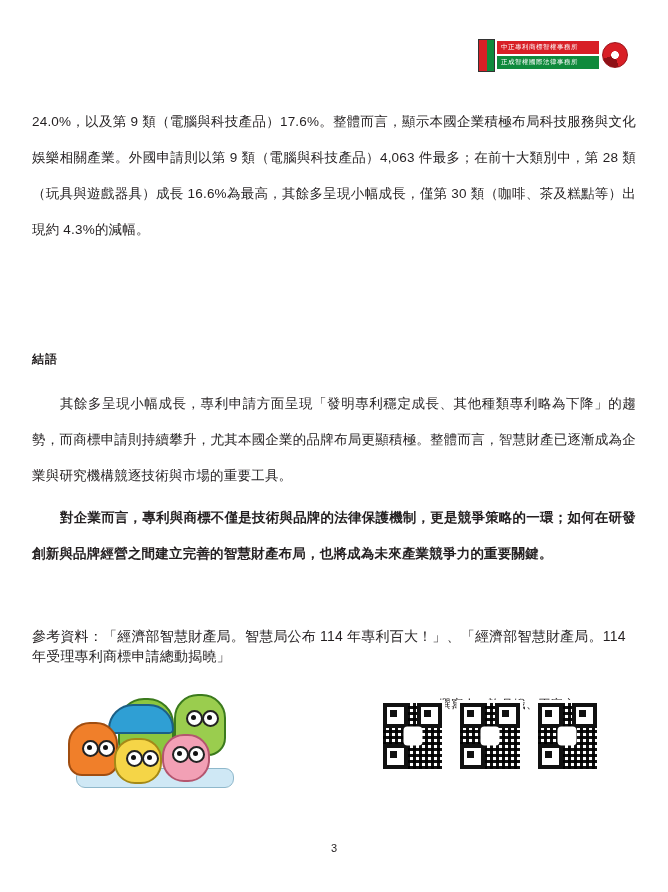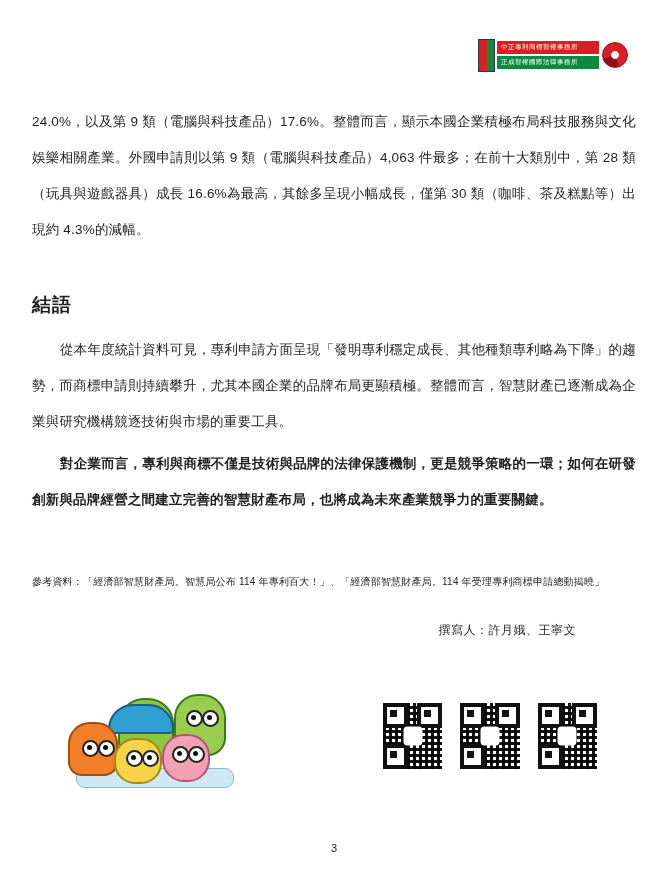--- a/index.html
+++ b/index.html
@@ -86,32 +86,32 @@
   p.body {
     margin: 0 0 0 0;
     font-size: 13.5px;
     line-height: 36px;
     text-align: justify;
     letter-spacing: 0.2px;
   }
   .indent { text-indent: 28px; }
 
   h2.section-title {
-    margin: 44px 0 14px 0;
-    font-size: 19px;
+    margin: 98px 0 14px 0;
+    font-size: 12px;
     font-weight: bold;
     line-height: 26px;
     letter-spacing: 1px;
   }
 
   .para-block p.body + p.body { margin-top: 6px; font-weight: bold; }
 
   .ref {
     margin-top: 54px;
-    font-size: 10px;
+    font-size: 14px;
     line-height: 20px;
     color: #231f20;
     letter-spacing: 0.2px;
   }
 
   .author {
     margin-top: 30px;
     font-size: 12px;
     text-align: right;
     padding-right: 60px;
@@ -246,21 +246,21 @@
     <div class="logo-swirl"></div>
   </div>
 
   <div class="content">
 
     <p class="body">24.0%，以及第 9 類（電腦與科技產品）17.6%。整體而言，顯示本國企業積極布局科技服務與文化娛樂相關產業。外國申請則以第 9 類（電腦與科技產品）4,063 件最多；在前十大類別中，第 28 類（玩具與遊戲器具）成長 16.6%為最高，其餘多呈現小幅成長，僅第 30 類（咖啡、茶及糕點等）出現約 4.3%的減幅。</p>
 
     <h2 class="section-title">結語</h2>
 
     <div class="para-block">
-      <p class="body indent">從本年度統計資料可見，專利申請方面呈現「發明專利穩定成長、其他種類專利略為下降」的趨勢，而商標申請則持續攀升，尤其本國企業的品牌布局更顯積極。整體而言，智慧財產已逐漸成為企業與研究機構競逐技術與市場的重要工具。</p>
+      <p class="body indent">其餘多呈現小幅成長，專利申請方面呈現「發明專利穩定成長、其他種類專利略為下降」的趨勢，而商標申請則持續攀升，尤其本國企業的品牌布局更顯積極。整體而言，智慧財產已逐漸成為企業與研究機構競逐技術與市場的重要工具。</p>
       <p class="body indent">對企業而言，專利與商標不僅是技術與品牌的法律保護機制，更是競爭策略的一環；如何在研發創新與品牌經營之間建立完善的智慧財產布局，也將成為未來產業競爭力的重要關鍵。</p>
     </div>
 
     <div class="ref">參考資料：「經濟部智慧財產局。智慧局公布 114 年專利百大！」、「經濟部智慧財產局。114 年受理專利商標申請總動揭曉」</div>
 
     <div class="author">撰寫人：許月娥、王寧文</div>
   </div>
 
   <div class="mascot">
     <div class="m-shape m-base"></div>

